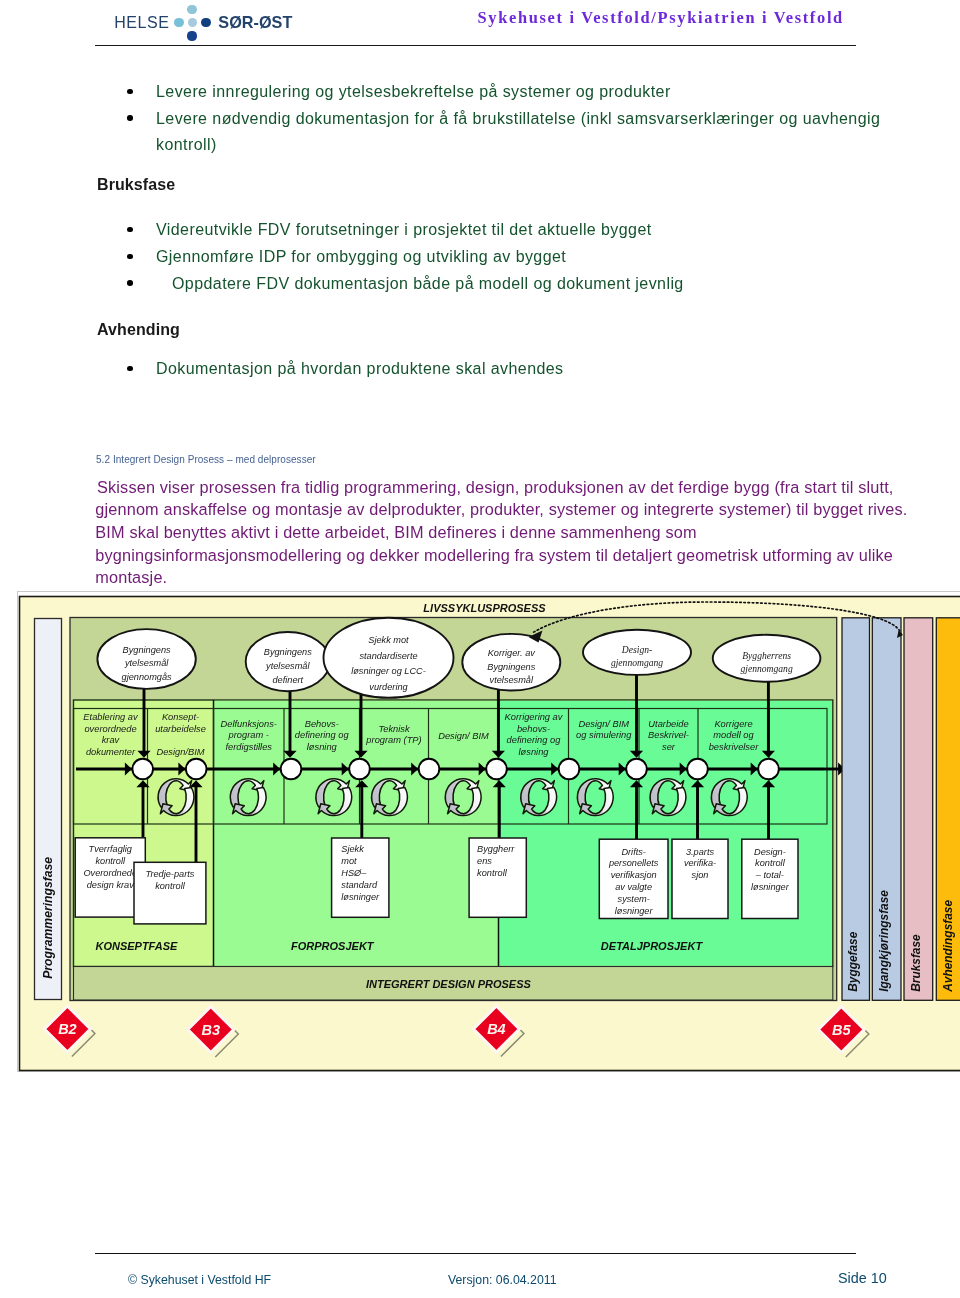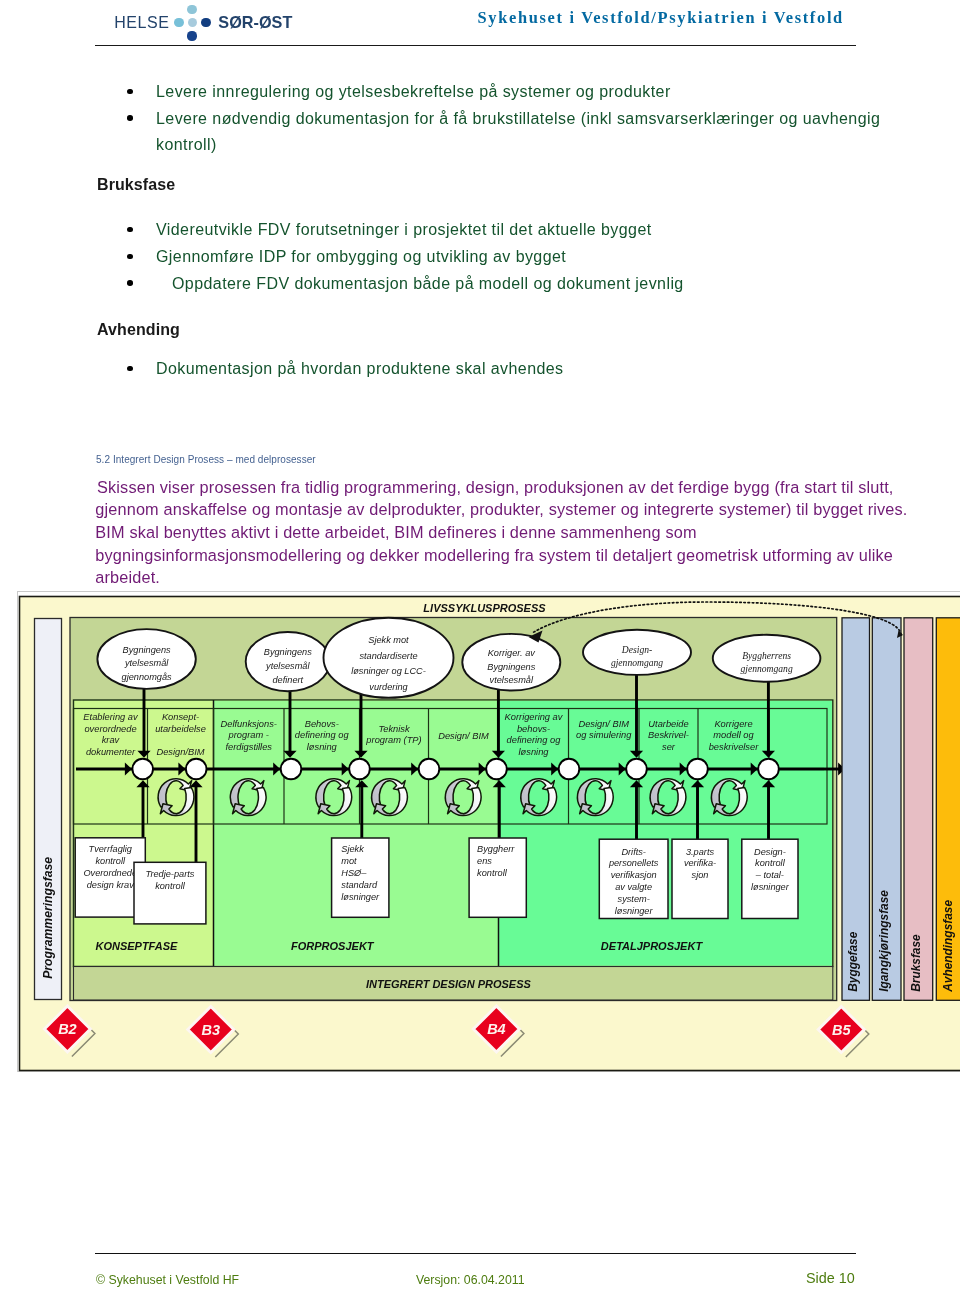--- a/index.html
+++ b/index.html
@@ -8,33 +8,33 @@
          font-family:"Liberation Sans", sans-serif; position:relative; overflow:hidden; }
 
   
   #logo { position:absolute; left:0px; top:0px; width:320px; height:54px;text-align:right; }
   .logo-word { position:absolute; color:#23436b; white-space:nowrap; }
   #logo-helse  { left:114.2px; top:14.2px; font-size:16px; font-weight:400; letter-spacing:0.55px; }
   #logo-sorost { left:218.3px; top:13.0px; font-size:16.2px; font-weight:bold; letter-spacing:0.05px; }
   .logo-dot { position:absolute; border-radius:50%; }
   #hdr-title { position:absolute; left:477.5px; top:7.5px;
                font-family:"Liberation Serif", serif; font-weight:bold; font-size:16.4px;
-               color:#0369a1; white-space:nowrap; letter-spacing:1.68px; }
+               color:#6d28d9; white-space:nowrap; letter-spacing:1.68px; }
   #hdr-rule { position:absolute; left:95px; top:45px; width:761px; height:1.2px; background:#1a1a1a; }
 
   
   .btxt  { position:absolute; font-size:16.0px; color:#14532d; line-height:1; white-space:nowrap; letter-spacing:0.42px; }
   .bdot  { position:absolute; width:5.6px; height:5.6px; border-radius:50%; background:#000; }
   .bhead { position:absolute; font-size:16.0px; font-weight:bold; color:#1a1a1a; white-space:nowrap; letter-spacing:0.1px; }
   .sechead { position:absolute; font-size:10px; font-weight:normal; white-space:nowrap; letter-spacing:0.05px; }
   .para  { position:absolute; font-size:16.3px; color:#701a75; white-space:nowrap; letter-spacing:0.155px; }
 
   
   #ftr-rule { position:absolute; left:95px; top:1253px; width:761px; height:1.3px; background:#111; }
-  .ftxt { position:absolute; font-size:12.3px; color:#4d7c0f; white-space:nowrap; }
+  .ftxt { position:absolute; font-size:12.3px; color:#0c4a6e; white-space:nowrap;margin-left:32px; }
 
   
   #diagram { position:absolute; left:16px; top:0px; width:824px; height:1298px;font-style:italic; }
   #diagram svg { position:absolute; left:0; top:0; overflow:visible; }
 </style>
 </head>
 <body>
 
 <div id="logo">
   <span class="logo-word" id="logo-helse">HELSE</span>
@@ -61,21 +61,21 @@
 <span class="bdot" style="left:127.4px;top:280.3px;"></span>
 <span class="btxt" style="left:172px;top:275.7px;">Oppdatere FDV dokumentasjon både på modell og dokument jevnlig</span>
 <span class="bhead" style="left:97px;top:321px;">Avhending</span>
 <span class="bdot" style="left:127.4px;top:365.6px;"></span>
 <span class="btxt" style="left:156.0px;top:360.9px;">Dokumentasjon på hvordan produktene skal avhendes</span>
 <span class="sechead" style="left:96px;top:453.6px;color:#456291;">5.2 Integrert Design Prosess – med delprosesser</span>
 <span class="para" style="left:97.0px;top:477.6px;">Skissen viser prosessen fra tidlig programmering, design, produksjonen av det ferdige bygg (fra start til slutt,</span>
 <span class="para" style="left:95.3px;top:500.3px;">gjennom anskaffelse og montasje av delprodukter, produkter, systemer og integrerte systemer) til bygget rives.</span>
 <span class="para" style="left:95.3px;top:523.0px;">BIM skal benyttes aktivt i dette arbeidet, BIM defineres i denne sammenheng som</span>
 <span class="para" style="left:95.3px;top:545.7px;">bygningsinformasjonsmodellering og dekker modellering fra system til detaljert geometrisk utforming av ulike</span>
-<span class="para" style="left:95.3px;top:568.4px;">arbeidet.</span>
+<span class="para" style="left:95.3px;top:568.4px;">montasje.</span>
 <div id="ftr-rule"></div>
 <span class="ftxt" style="left:96px;top:1273px;">© Sykehuset i Vestfold HF</span>
 <span class="ftxt" style="left:416px;top:1273px;">Versjon: 06.04.2011</span>
 <span class="ftxt" style="left:806px;top:1270px;font-size:14.4px;">Side 10</span>
 
 <div id="diagram">
 <svg width="960" height="1298" viewBox="0 0 960 1298" xmlns="http://www.w3.org/2000/svg">
   <rect x="1.5" y="591.5" width="955.0" height="480.0" fill="#ffffff" stroke="#c9c9c9" stroke-width="1.00"></rect>
   <rect x="3.5" y="596.5" width="951.0" height="474.0" fill="#fbf8cd" stroke="#1b1b13" stroke-width="1.60"></rect>
   <text x="468.50" y="612.00" font-family="&quot;Liberation Sans&quot;, sans-serif" font-size="11.00" fill="#111" font-weight="bold" text-anchor="middle">LIVSSYKLUSPROSESS</text>

